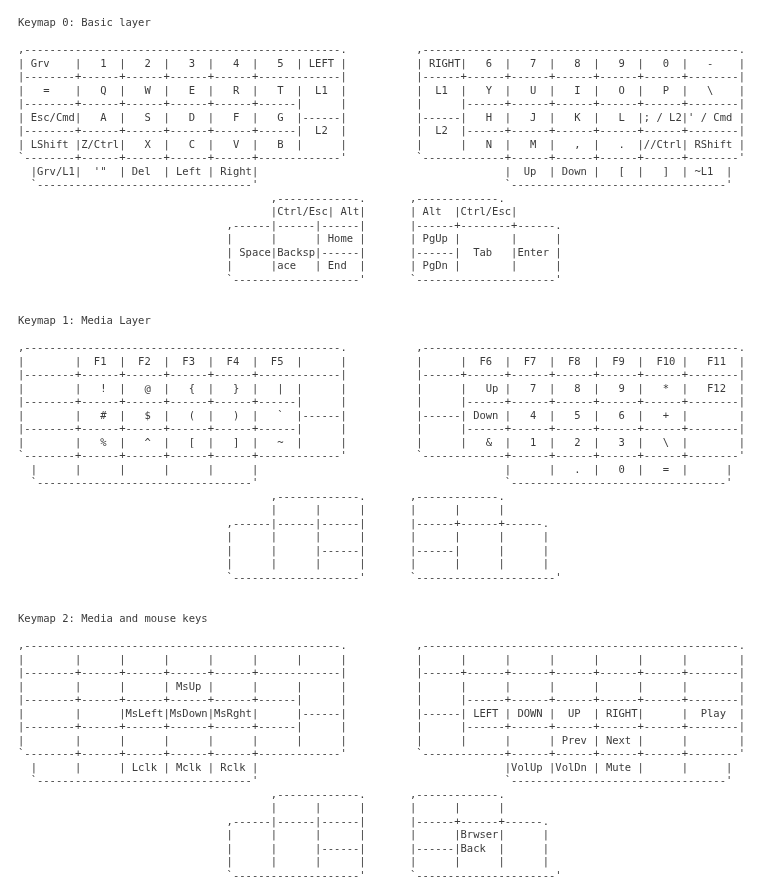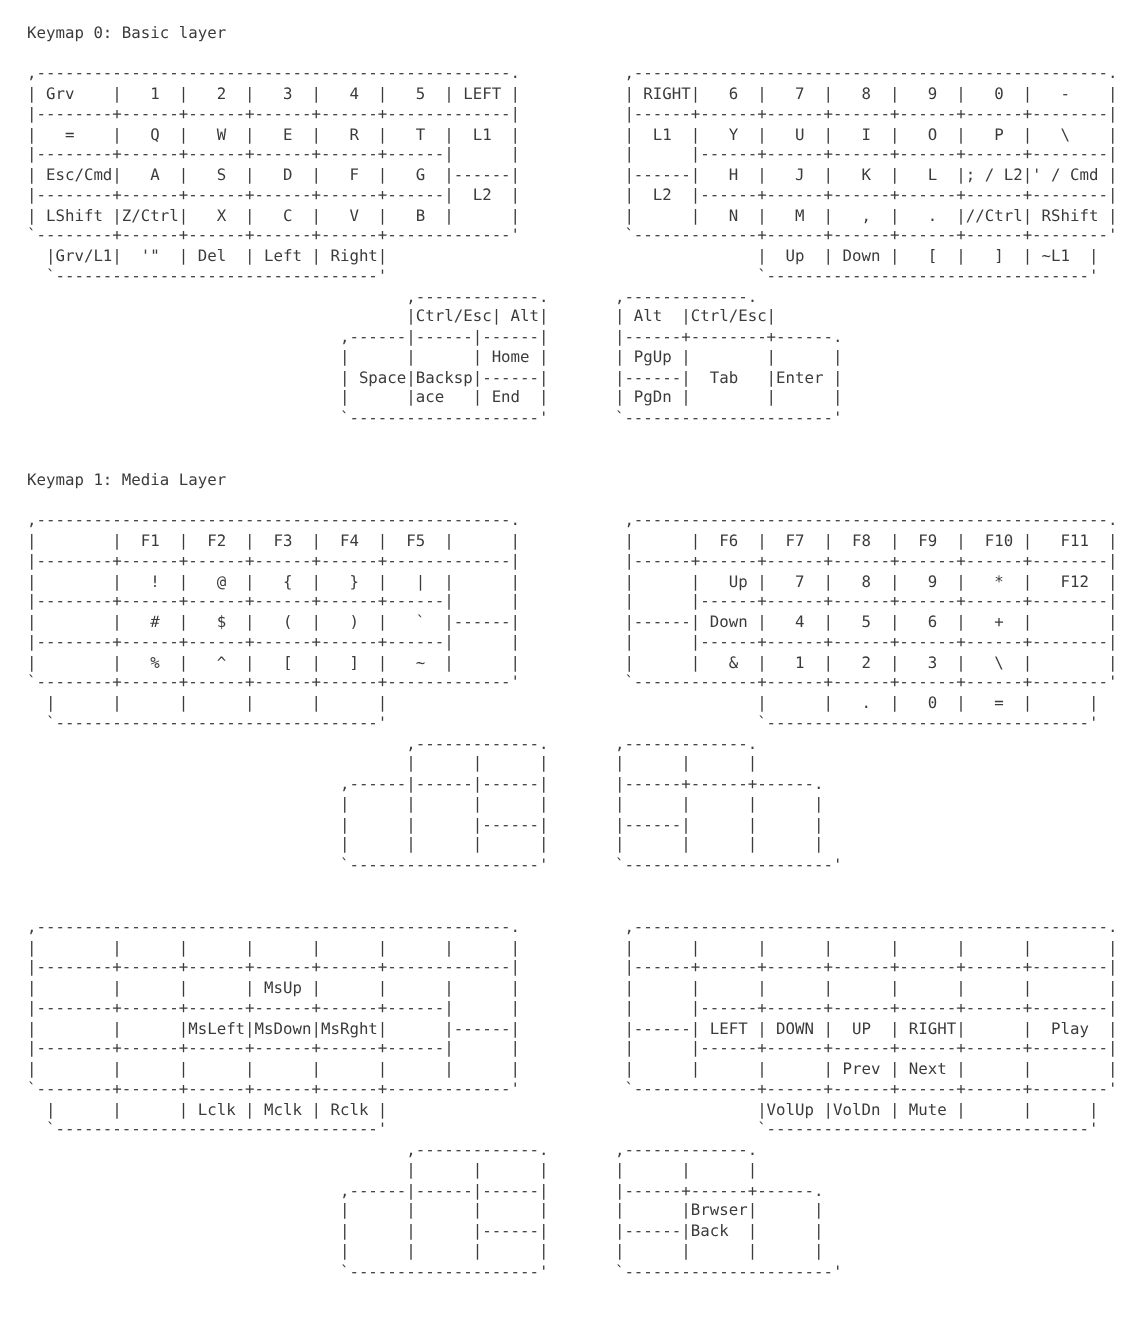--- a/index.html
+++ b/index.html
@@ -73,20 +73,21 @@
                                         ,-------------.       ,-------------.
                                         |      |      |       |      |      |
                                  ,------|------|------|       |------+------+------.
                                  |      |      |      |       |      |      |      |
                                  |      |      |------|       |------|      |      |
                                  |      |      |      |       |      |      |      |
                                  `--------------------'       `----------------------'</pre>
   </section>
 
   <section class="keymap-section">
+    <div class="keymap-title">Keymap 2: Media and mouse keys</div>
     <pre class="keymap-art">,--------------------------------------------------.           ,--------------------------------------------------.
 |        |      |      |      |      |      |      |           |      |      |      |      |      |      |        |
 |--------+------+------+------+------+-------------|           |------+------+------+------+------+------+--------|
 |        |      |      | MsUp |      |      |      |           |      |      |      |      |      |      |        |
 |--------+------+------+------+------+------|      |           |      |------+------+------+------+------+--------|
 |        |      |MsLeft|MsDown|MsRght|      |------|           |------| LEFT | DOWN |  UP  | RIGHT|      |  Play  |
 |--------+------+------+------+------+------|      |           |      |------+------+------+------+------+--------|
 |        |      |      |      |      |      |      |           |      |      |      | Prev | Next |      |        |
 `--------+------+------+------+------+-------------'           `-------------+------+------+------+------+--------'
   |      |      | Lclk | Mclk | Rclk |                                       |VolUp |VolDn | Mute |      |      |

